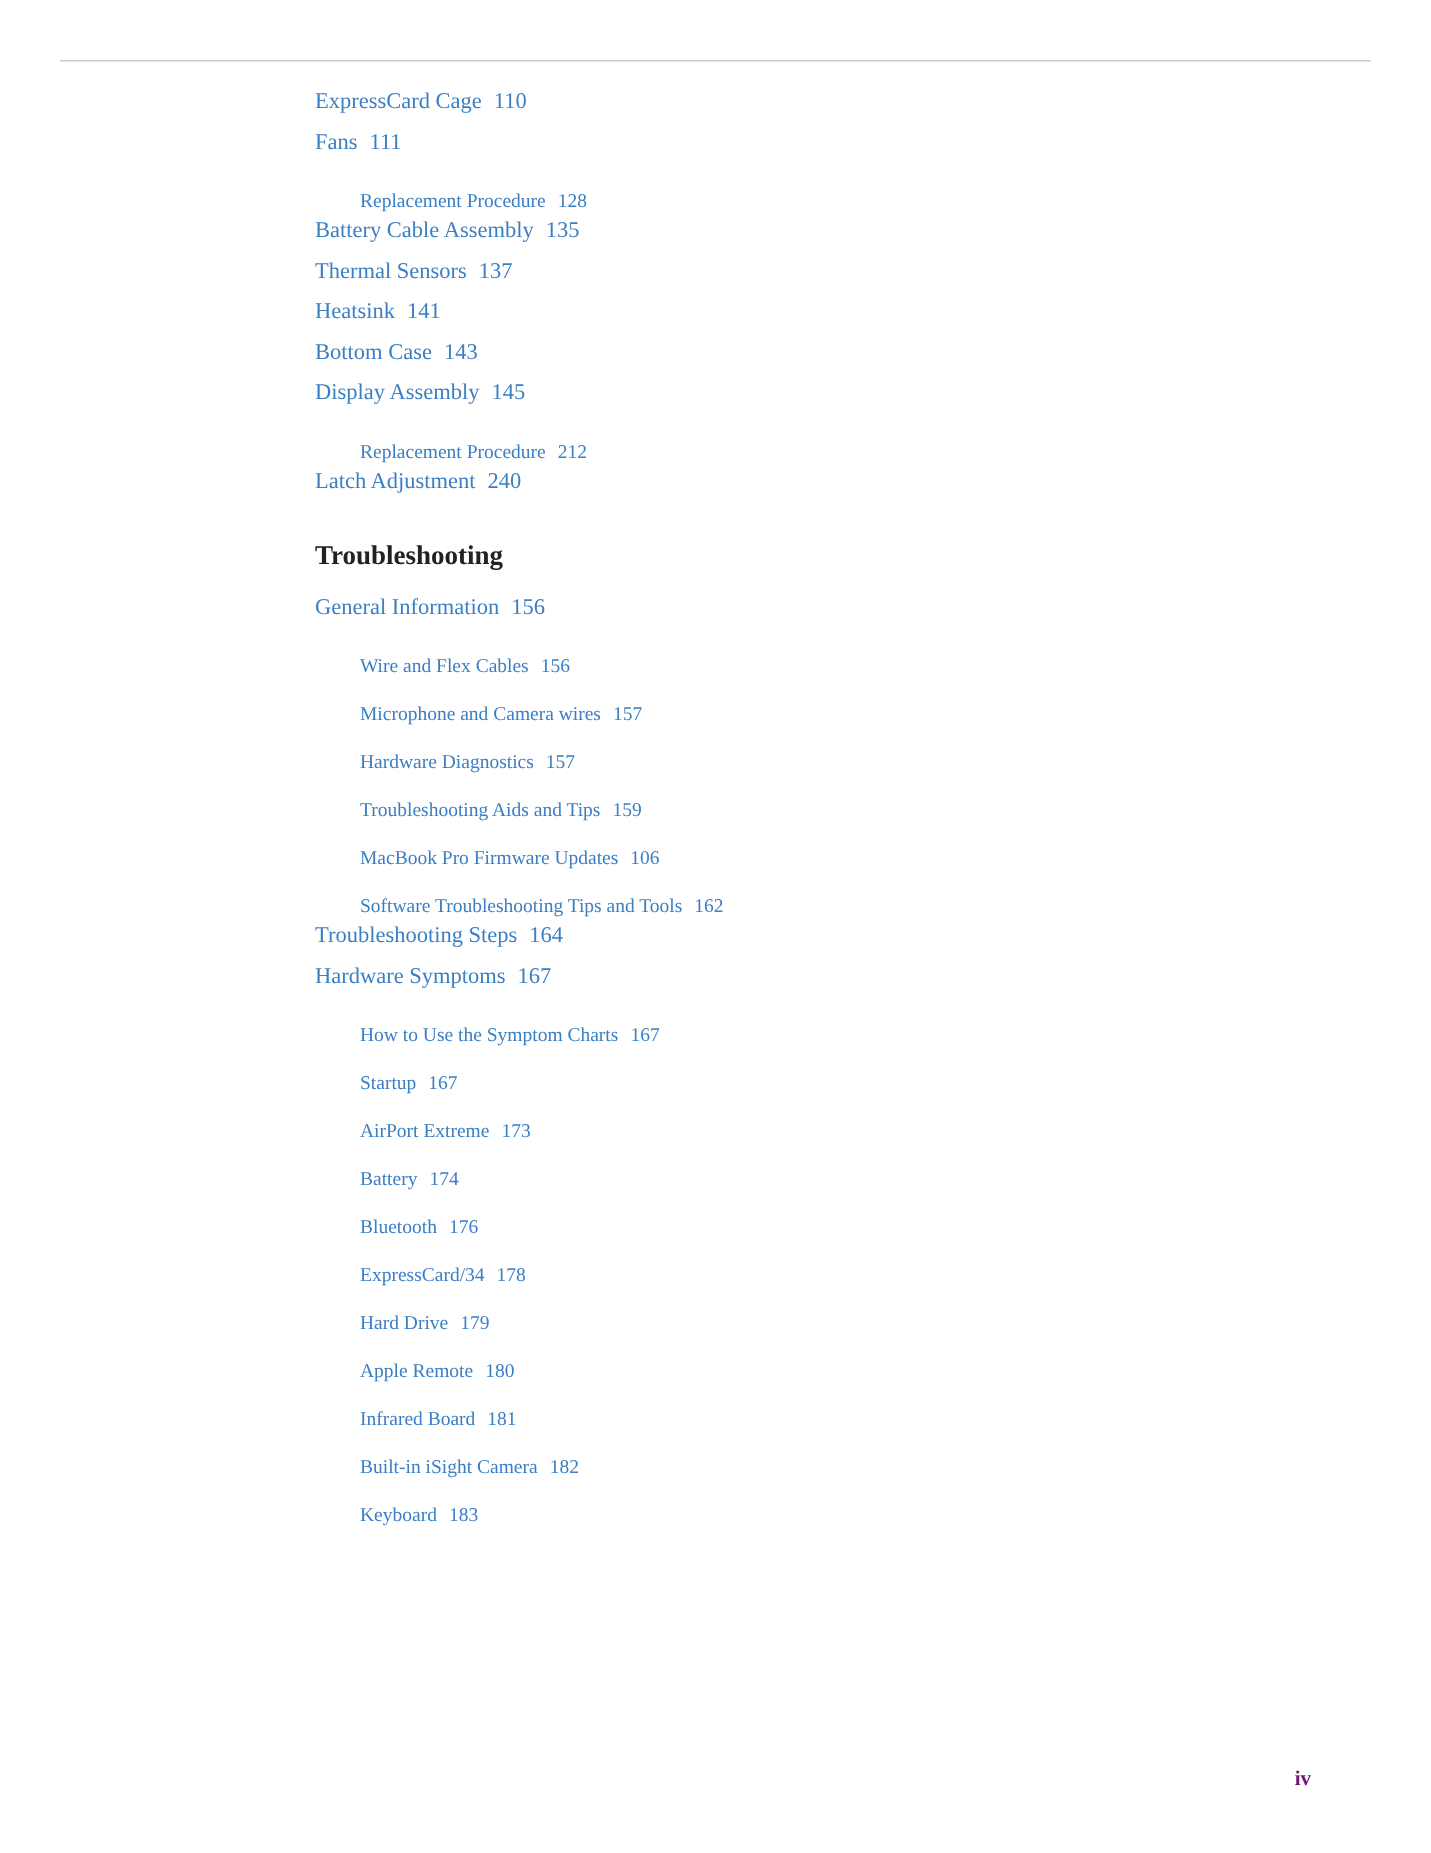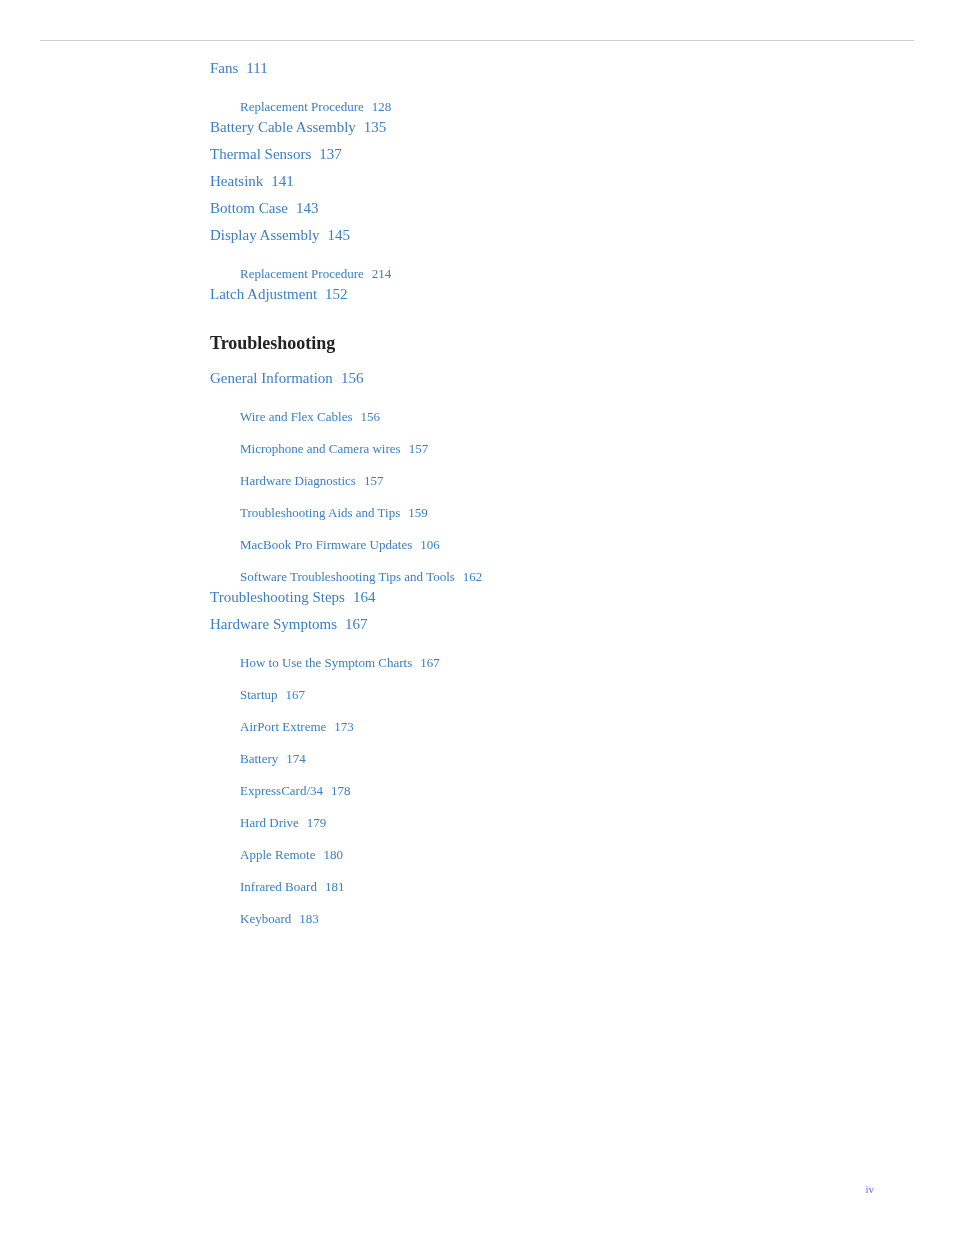--- a/index.html
+++ b/index.html
@@ -71,32 +71,37 @@
       font-weight: bold;
       color: #222222;
       margin-top: 30px;
       margin-bottom: 16px;
     }
 
     .page-number {
       position: absolute;
       bottom: 40px;
       right: 80px;
-      font-size: 11px;
-      color: #8b5cf6;
+      font-size: 14px;
+      color: #701a75;
+      font-weight: bold;
     }
   </style>
 </head>
 <body>
 
 <div class="page-container">
   <div class="top-border"></div>
 
   <div id="toc-content">
       <div class="toc-entry">
+        <a class="toc-link" href="#">ExpressCard Cage</a>
+        <span class="toc-page">  110</span>
+      </div>
+      <div class="toc-entry">
         <a class="toc-link" href="#">Fans</a>
         <span class="toc-page">  111</span>
       </div>
       <div class="toc-entry sub-entry">
         <a class="toc-link sub-link" href="#">Replacement Procedure</a>
         <span class="toc-page sub-page">  128</span>
       </div>
       <div class="toc-entry">
         <a class="toc-link" href="#">Battery Cable Assembly</a>
         <span class="toc-page">  135</span>
@@ -112,25 +117,25 @@
       <div class="toc-entry">
         <a class="toc-link" href="#">Bottom Case</a>
         <span class="toc-page">  143</span>
       </div>
       <div class="toc-entry">
         <a class="toc-link" href="#">Display Assembly</a>
         <span class="toc-page">  145</span>
       </div>
       <div class="toc-entry sub-entry">
         <a class="toc-link sub-link" href="#">Replacement Procedure</a>
-        <span class="toc-page sub-page">  214</span>
+        <span class="toc-page sub-page">  212</span>
       </div>
       <div class="toc-entry">
         <a class="toc-link" href="#">Latch Adjustment</a>
-        <span class="toc-page">  152</span>
+        <span class="toc-page">  240</span>
       </div>
       <div class="section-heading">Troubleshooting</div>
       <div class="toc-entry">
         <a class="toc-link" href="#">General Information</a>
         <span class="toc-page">  156</span>
       </div>
       <div class="toc-entry sub-entry">
         <a class="toc-link sub-link" href="#">Wire and Flex Cables</a>
         <span class="toc-page sub-page">  156</span>
       </div>
@@ -172,35 +177,43 @@
       </div>
       <div class="toc-entry sub-entry">
         <a class="toc-link sub-link" href="#">AirPort Extreme</a>
         <span class="toc-page sub-page">  173</span>
       </div>
       <div class="toc-entry sub-entry">
         <a class="toc-link sub-link" href="#">Battery</a>
         <span class="toc-page sub-page">  174</span>
       </div>
       <div class="toc-entry sub-entry">
+        <a class="toc-link sub-link" href="#">Bluetooth</a>
+        <span class="toc-page sub-page">  176</span>
+      </div>
+      <div class="toc-entry sub-entry">
         <a class="toc-link sub-link" href="#">ExpressCard/34</a>
         <span class="toc-page sub-page">  178</span>
       </div>
       <div class="toc-entry sub-entry">
         <a class="toc-link sub-link" href="#">Hard Drive</a>
         <span class="toc-page sub-page">  179</span>
       </div>
       <div class="toc-entry sub-entry">
         <a class="toc-link sub-link" href="#">Apple Remote</a>
         <span class="toc-page sub-page">  180</span>
       </div>
       <div class="toc-entry sub-entry">
         <a class="toc-link sub-link" href="#">Infrared Board</a>
         <span class="toc-page sub-page">  181</span>
       </div>
       <div class="toc-entry sub-entry">
+        <a class="toc-link sub-link" href="#">Built-in iSight Camera</a>
+        <span class="toc-page sub-page">  182</span>
+      </div>
+      <div class="toc-entry sub-entry">
         <a class="toc-link sub-link" href="#">Keyboard</a>
         <span class="toc-page sub-page">  183</span>
       </div>
     </div>
 
   <div class="page-number">iv</div>
 </div>
 
 </body></html>

